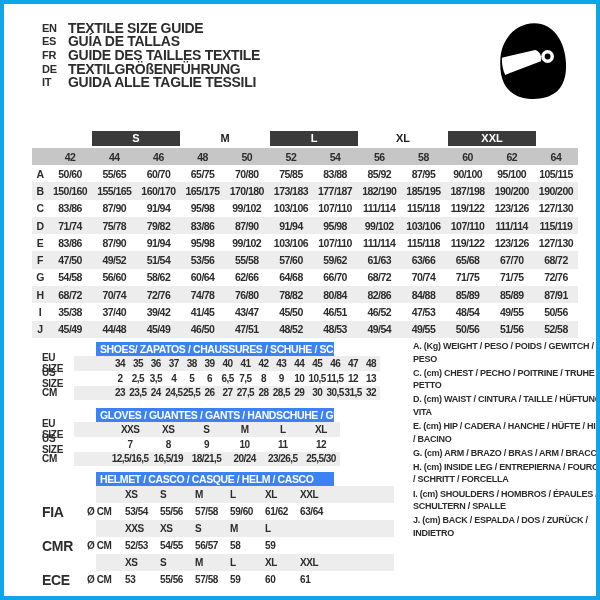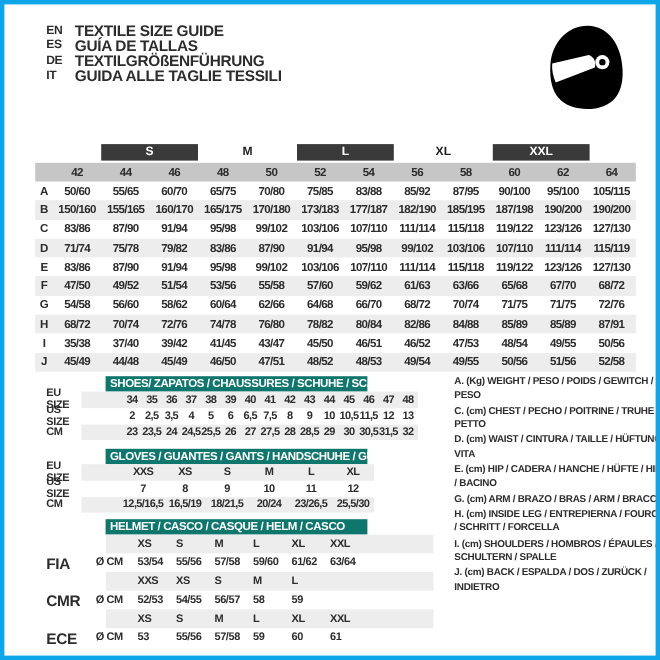--- a/index.html
+++ b/index.html
@@ -27,21 +27,21 @@
   .mt-cell { display:flex; align-items:center; justify-content:center;
              font-size:10.5px; font-weight:700; letter-spacing:-0.55px; white-space:nowrap; }
   .mt-letter { font-size:10.5px; font-weight:700; }
   
   .subtable { position:absolute; left:38px; }
   .shoes  { top:338px; }
   .gloves { top:404px; }
   .helmet { top:468px; }
   .sub-header { display:flex; }
   .sub-spacer { width:54px; }
-  .sub-bar { width:238px; height:14px; background:#0f766e; color:#fff; font-size:10.5px;
+  .sub-bar { width:238px; height:14px; background:#3b82f6; color:#fff; font-size:10.5px;
              font-weight:700; line-height:14px; padding-left:4px; letter-spacing:-0.4px; white-space:nowrap; }
   .sub-row { display:flex; align-items:center; }
   .shoes .sub-row, .gloves .sub-row { height:14.8px; }
   .sub-label { width:32px; font-size:10px; font-weight:700; letter-spacing:-0.3px; }
   .sub-cells { display:grid; height:100%; align-items:center;padding-left:37px; }
   .shoes .sub-cells  { width:306px; grid-template-columns:repeat(15,1fr); }
   .gloves .sub-cells { width:266px; grid-template-columns:repeat(6,1fr); }
   .sub-cells.gray { background:#ededed; }
   .sub-cell { text-align:center; font-size:10px; font-weight:700; letter-spacing:-0.55px; white-space:nowrap; }
   
@@ -64,20 +64,24 @@
   <div class="languages">
       <div class="lang-row">
         <span class="lang-code">EN</span>
         <span class="lang-title">TEXTILE SIZE GUIDE</span>
       </div>
       <div class="lang-row">
         <span class="lang-code">ES</span>
         <span class="lang-title">GUÍA DE TALLAS</span>
       </div>
       <div class="lang-row">
+        <span class="lang-code">FR</span>
+        <span class="lang-title">GUIDE DES TAILLES TEXTILE</span>
+      </div>
+      <div class="lang-row">
         <span class="lang-code">DE</span>
         <span class="lang-title">TEXTILGRÖßENFÜHRUNG</span>
       </div>
       <div class="lang-row">
         <span class="lang-code">IT</span>
         <span class="lang-title">GUIDA ALLE TAGLIE TESSILI</span>
       </div>
     </div>
 
   <div class="helmet-icon">

